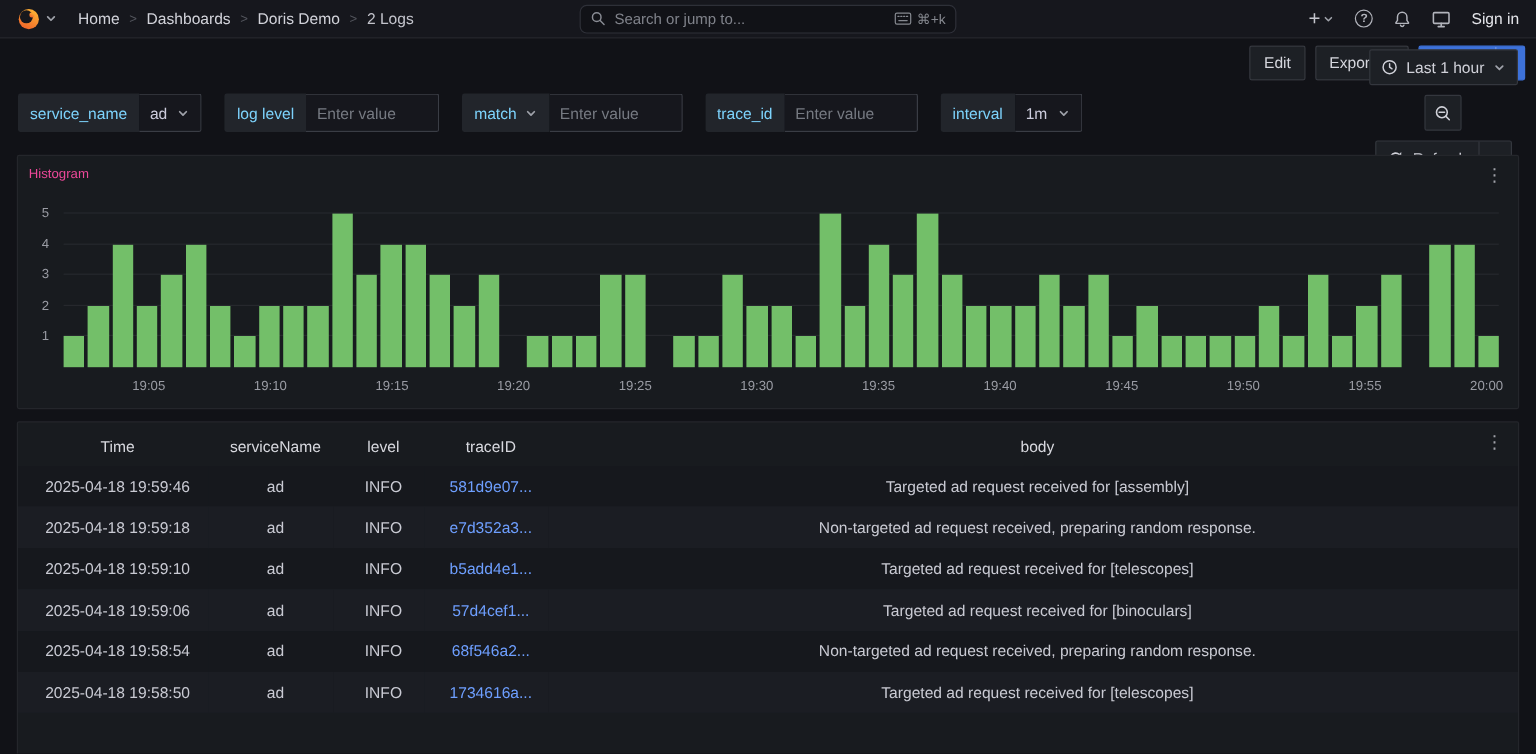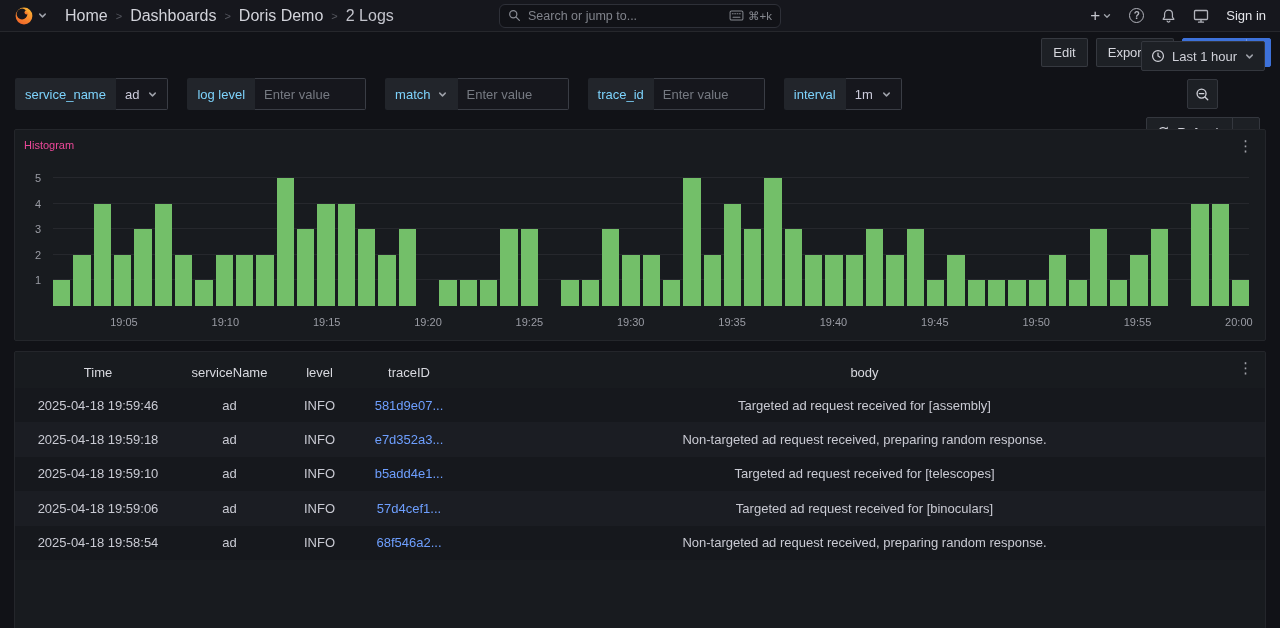--- a/index.html
+++ b/index.html
@@ -14,26 +14,26 @@
 
   
   .topnav {
     height:32px; background:#16171d;
     border-bottom:1px solid rgba(255,255,255,0.07);
     display:flex; align-items:center; padding:0 14px; position:relative;
   }
   .nav-left { display:flex; align-items:center; gap:7px; }
   .logo-wrap { display:flex; align-items:center; gap:3px; cursor:pointer; }
   .breadcrumb { display:flex; align-items:center; margin-left:10px; }
-  .bc-item { color:#d2d3da; font-size:16px; cursor:pointer; white-space:nowrap; }
+  .bc-item { color:#d2d3da; font-size:13px; cursor:pointer; white-space:nowrap; }
   .bc-item.current { color:#c3c4cc; cursor:default; }
   .bc-sep { color:#55575f; margin:0 8px; font-size:11px; }
   .nav-search {
     position:absolute; left:50%; top:50%; transform:translate(-50%,-50%);
-    width:282px; height:24px; background:#111217;
+    width:314px; height:24px; background:#111217;
     border:1px solid #2e3038; border-radius:6px;
     display:flex; align-items:center; padding:0 8px; gap:7px; color:#898c94;
   }
   .nav-search input {
     flex:1; background:transparent; border:none; outline:none;
     color:#ccccdc; font-size:12.5px; font-family:inherit;
   }
   .nav-search input::placeholder { color:#80838b; }
   .shortcut { display:flex; align-items:center; gap:4px; color:#85888f; font-size:11.5px; white-space:nowrap; }
   .nav-right { margin-left:auto; display:flex; align-items:center; gap:17px; color:#b2b4bc; }
@@ -539,15 +539,22 @@
           <td><span class="trace-link">57d4cef1...</span></td>
           <td>Targeted ad request received for [binoculars]</td>
         </tr>
         <tr>
           <td>2025-04-18 19:58:54</td>
           <td>ad</td>
           <td>INFO</td>
           <td><span class="trace-link">68f546a2...</span></td>
           <td>Non-targeted ad request received, preparing random response.</td>
         </tr>
+        <tr>
+          <td>2025-04-18 19:58:50</td>
+          <td>ad</td>
+          <td>INFO</td>
+          <td><span class="trace-link">1734616a...</span></td>
+          <td>Targeted ad request received for [telescopes]</td>
+        </tr>
       </tbody>
   </table>
 </section>
 
 </body></html>

